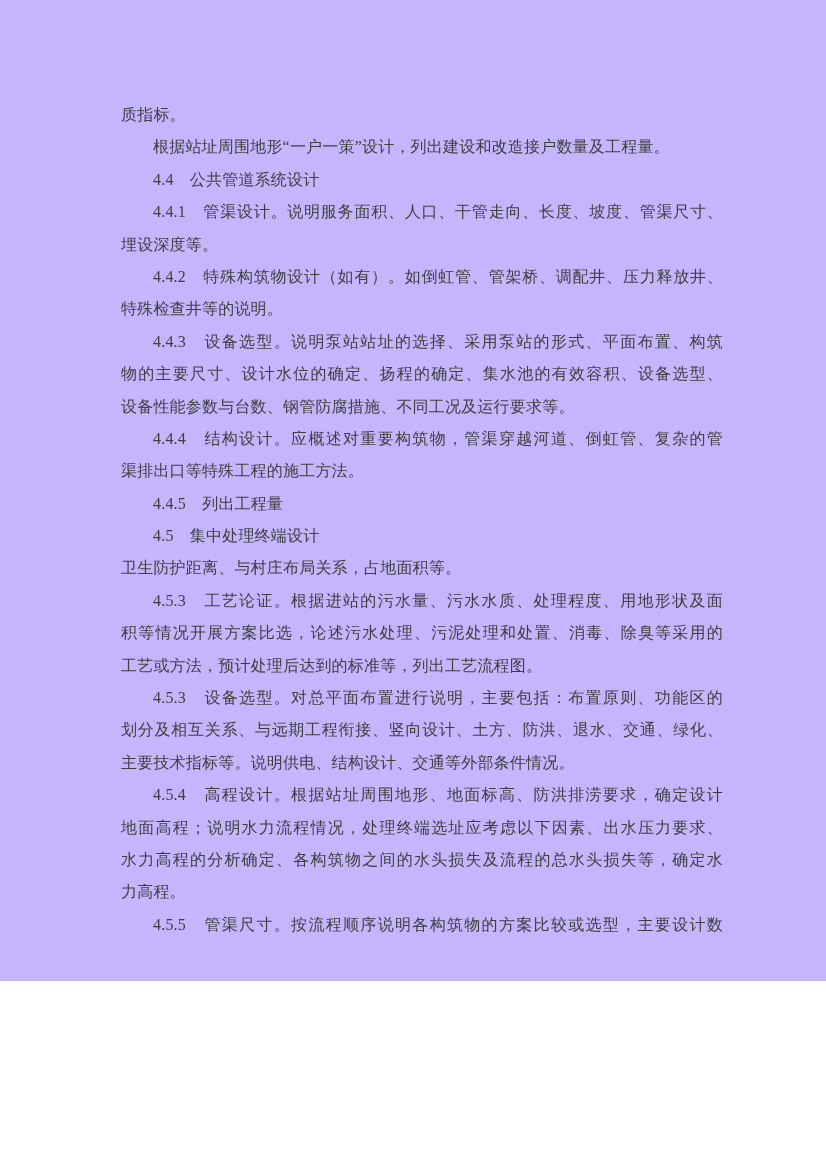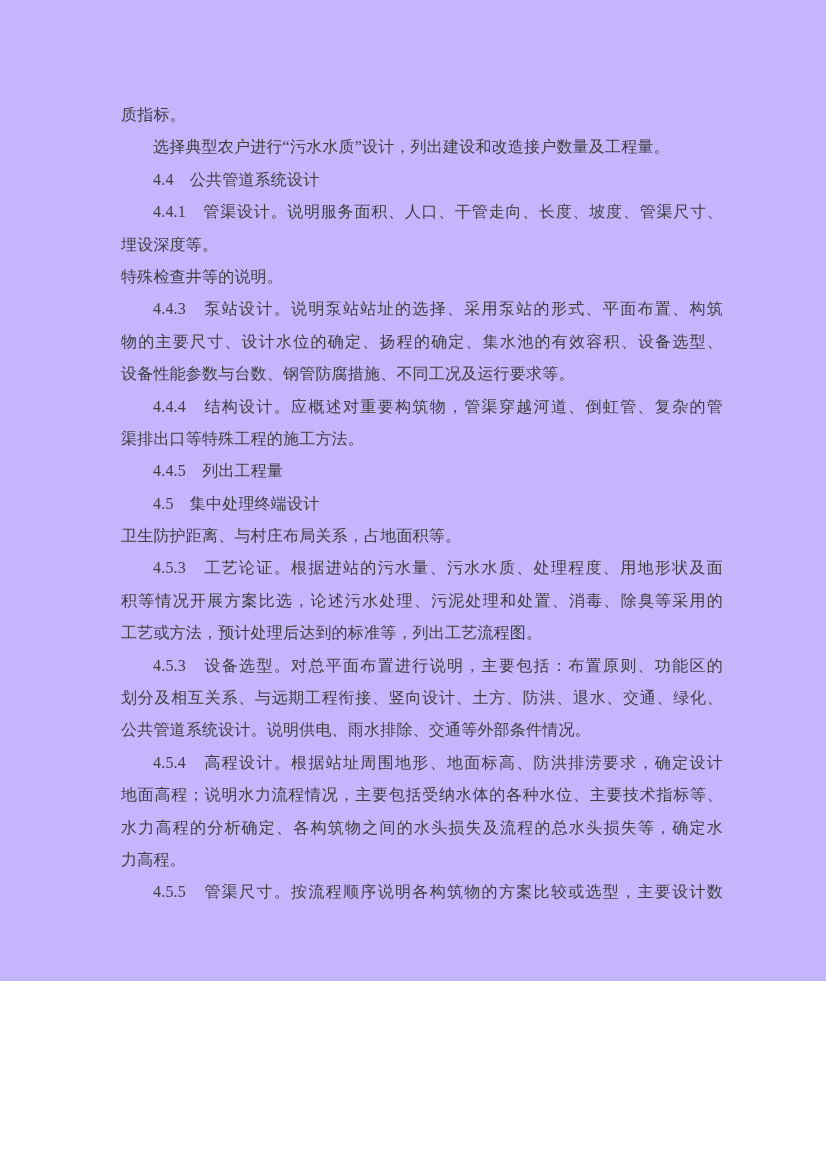--- a/index.html
+++ b/index.html
@@ -47,39 +47,40 @@
     font-size: 15px;
     color: #3f3f3f;
   }
 </style>
 </head>
 <body>
 
 <div class="page">
   <div class="content" id="doc-body">
       <div class="line">质指标。</div>
-      <div class="line indent">选择典型农户进行“污水水质”设计，列出建设和改造接户数量及工程量。</div>
+      <div class="line indent">根据站址周围地形“一户一策”设计，列出建设和改造接户数量及工程量。</div>
       <div class="line indent">4.4　公共管道系统设计</div>
       <div class="line indent fill">4.4.1　管渠设计。说明服务面积、人口、干管走向、长度、坡度、管渠尺寸、</div>
       <div class="line">埋设深度等。</div>
+      <div class="line indent fill">4.4.2　特殊构筑物设计（如有）。如倒虹管、管架桥、调配井、压力释放井、</div>
       <div class="line">特殊检查井等的说明。</div>
-      <div class="line indent fill">4.4.3　泵站设计。说明泵站站址的选择、采用泵站的形式、平面布置、构筑</div>
+      <div class="line indent fill">4.4.3　设备选型。说明泵站站址的选择、采用泵站的形式、平面布置、构筑</div>
       <div class="line fill">物的主要尺寸、设计水位的确定、扬程的确定、集水池的有效容积、设备选型、</div>
       <div class="line">设备性能参数与台数、钢管防腐措施、不同工况及运行要求等。</div>
       <div class="line indent fill">4.4.4　结构设计。应概述对重要构筑物，管渠穿越河道、倒虹管、复杂的管</div>
       <div class="line">渠排出口等特殊工程的施工方法。</div>
       <div class="line indent">4.4.5　列出工程量</div>
       <div class="line indent">4.5　集中处理终端设计</div>
       <div class="line">卫生防护距离、与村庄布局关系，占地面积等。</div>
       <div class="line indent fill">4.5.3　工艺论证。根据进站的污水量、污水水质、处理程度、用地形状及面</div>
       <div class="line fill">积等情况开展方案比选，论述污水处理、污泥处理和处置、消毒、除臭等采用的</div>
       <div class="line">工艺或方法，预计处理后达到的标准等，列出工艺流程图。</div>
       <div class="line indent fill">4.5.3　设备选型。对总平面布置进行说明，主要包括：布置原则、功能区的</div>
       <div class="line fill">划分及相互关系、与远期工程衔接、竖向设计、土方、防洪、退水、交通、绿化、</div>
-      <div class="line">公共管道系统设计。说明供电、雨水排除、交通等外部条件情况。</div>
+      <div class="line">主要技术指标等。说明供电、结构设计、交通等外部条件情况。</div>
       <div class="line indent fill">4.5.4　高程设计。根据站址周围地形、地面标高、防洪排涝要求，确定设计</div>
-      <div class="line fill">地面高程；说明水力流程情况，主要包括受纳水体的各种水位、主要技术指标等、</div>
+      <div class="line fill">地面高程；说明水力流程情况，处理终端选址应考虑以下因素、出水压力要求、</div>
       <div class="line fill">水力高程的分析确定、各构筑物之间的水头损失及流程的总水头损失等，确定水</div>
       <div class="line">力高程。</div>
       <div class="line indent fill">4.5.5　管渠尺寸。按流程顺序说明各构筑物的方案比较或选型，主要设计数</div>
     </div>
   <div class="page-number">21</div>
 </div>
 
 </body></html>

